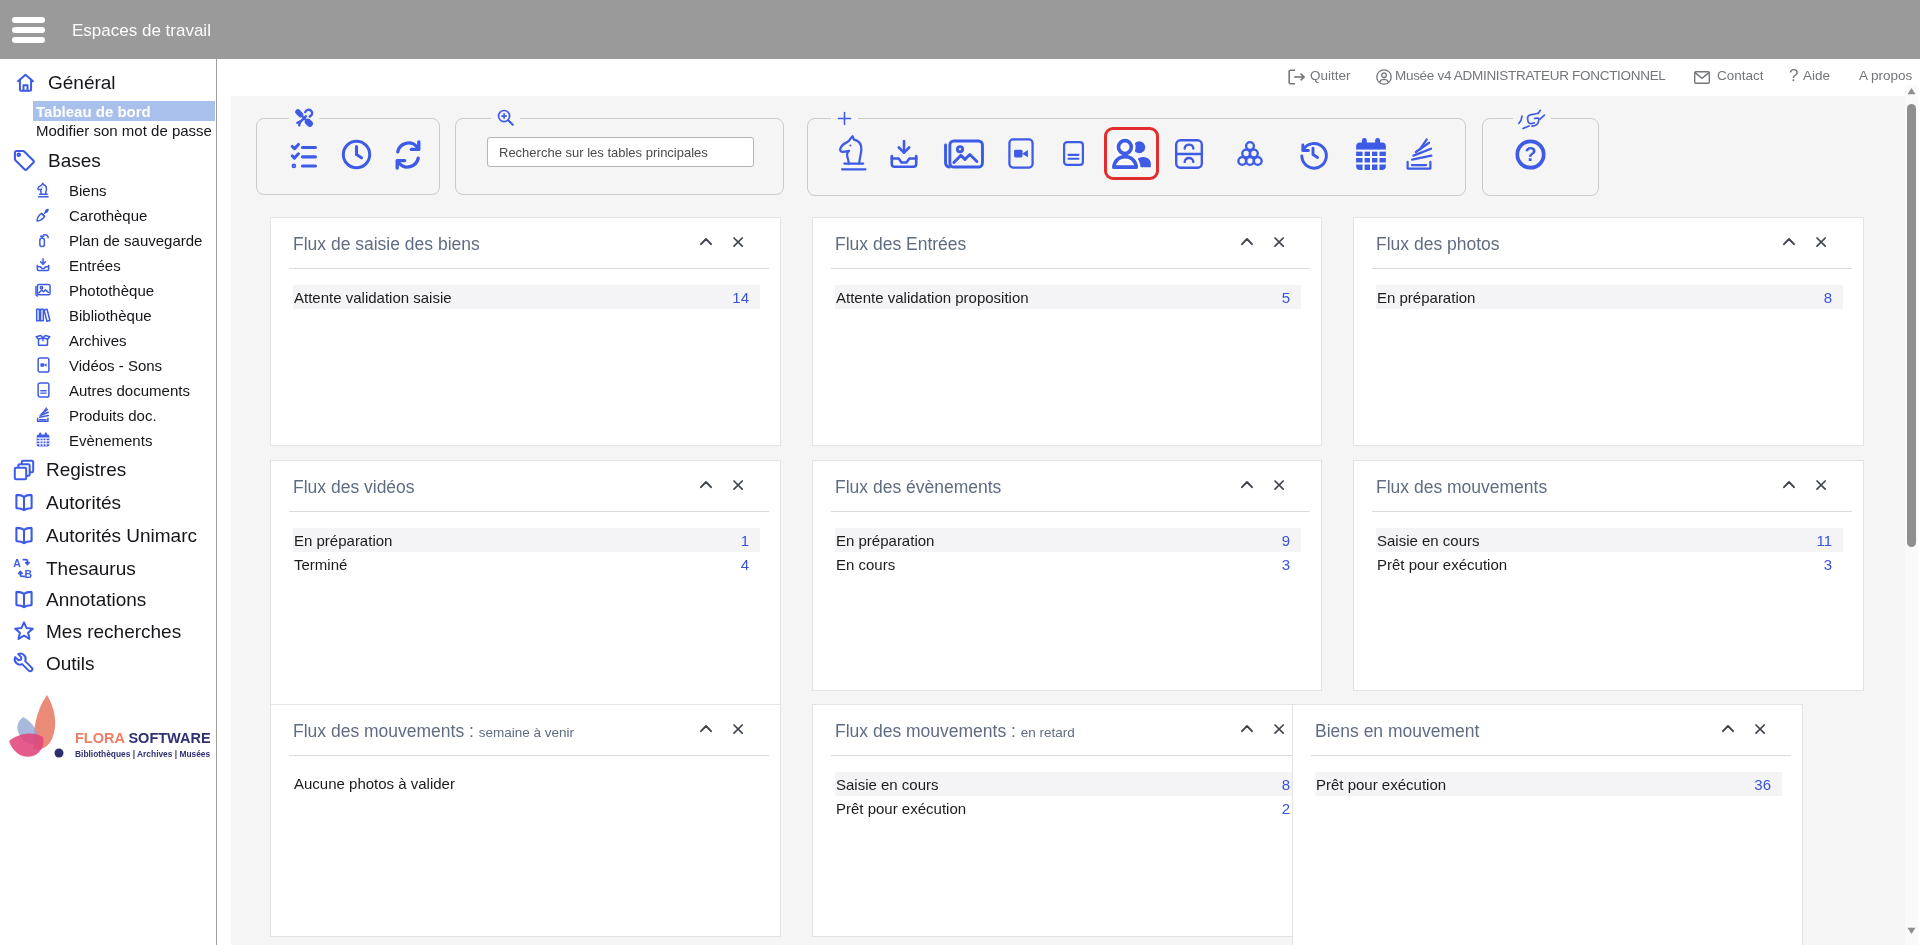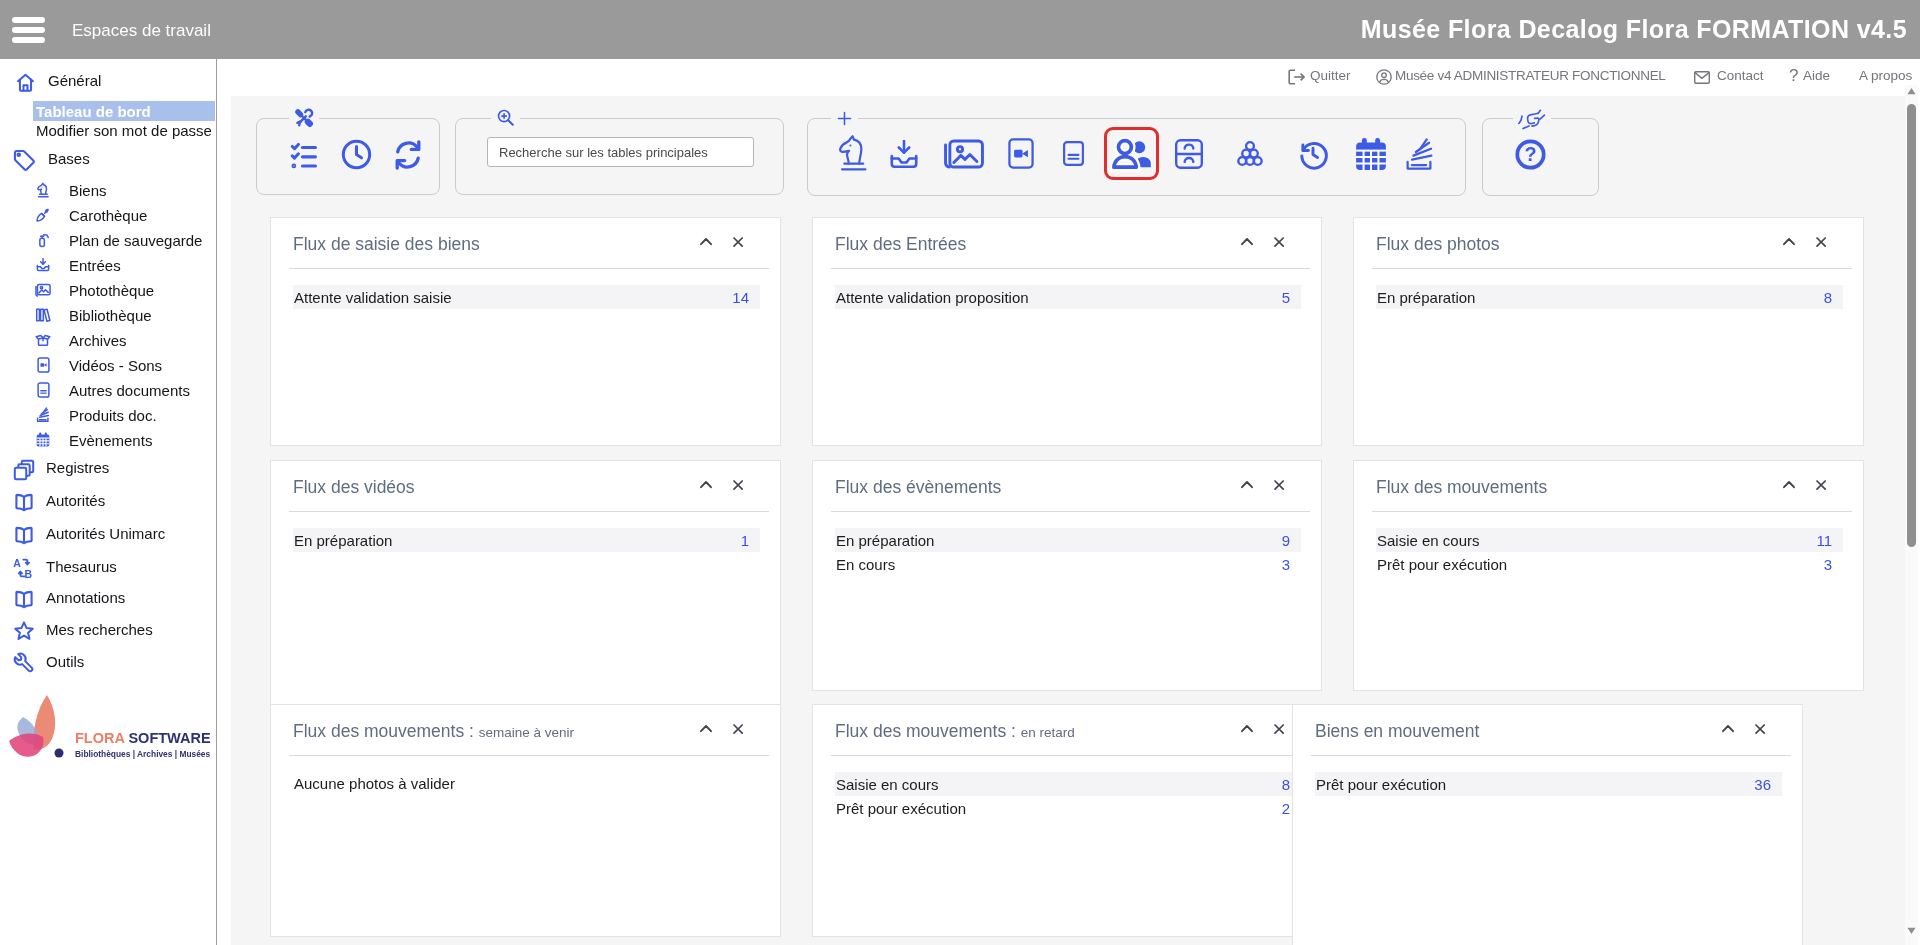--- a/index.html
+++ b/index.html
@@ -7,21 +7,21 @@
     font-family:"Liberation Sans", sans-serif; }
   .abs { position:absolute; }
   #topbar { position:absolute; left:0; top:0; width:1920px; height:59px; background:#9a9a9a; }
   #topbar .burger { position:absolute; left:12px; top:17px; width:33px; height:27px; }
   #topbar .burger div { position:absolute; left:0; width:33px; height:6px; border-radius:3px; background:#fff; }
   #topbar .wsname { position:absolute; left:72px; top:21px; font-size:17px; color:#fdfdfd; }
   #topbar .apptitle { position:absolute; right:13px; top:15px; font-size:25px; font-weight:bold; color:#fff; letter-spacing:0.4px; }
   #hdrstrip { position:absolute; left:0; top:59px; width:1920px; height:37px; background:#fff; }
   .hlink { position:absolute; top:9px; font-size:13.5px; color:#73767a; white-space:nowrap; }
   #sidebar { position:absolute; left:0; top:59px; width:217px; height:886px; background:#fff; border-right:1px solid #9f9f9f; }
-  .sec { position:absolute; font-size:15px; color:#15151a; white-space:nowrap; }
+  .sec { position:absolute; font-size:19px; color:#15151a; white-space:nowrap; }
   .sub { position:absolute; font-size:15px; color:#15151a; white-space:nowrap; }
   .sel { position:absolute; left:33px; top:42px; width:182px; height:20px; background:#a9bfec; }
   .sel span { position:absolute; left:3px; top:2px; font-size:15px; font-weight:bold; color:#fff; }
   .sicon { position:absolute; }
   #main { position:absolute; left:231px; top:96px; width:1674px; height:849px; background:#f5f5f6; }
   #gutter { position:absolute; left:218px; top:96px; width:13px; height:849px; background:#fff; }
   .group { position:absolute; top:22px; height:77px; border:1px solid #cbcbcb; border-radius:8px; }
   .legend { position:absolute; top:-13px; background:#f5f5f6; padding:0 5px; }
   .card { position:absolute; background:#fff; border:1px solid #e3e3e6; }
   .card .ttl { position:absolute; left:22px; top:16px; font-size:17.5px; color:#5f6c82; white-space:nowrap; }
@@ -37,21 +37,20 @@
 </style>
 </head>
 <body>
 <div id="topbar">
   <div class="burger">
       <div style="top:0"></div>
       <div style="top:10px"></div>
       <div style="top:20px"></div>
     </div>
   <div class="wsname">Espaces de travail</div>
-  <div class="apptitle">Musée Flora Decalog Flora FORMATION v4.5</div>
 </div>
 <div id="hdrstrip">
   <svg class="abs" style="left:1288px;top:10px" width="17" height="16" viewBox="0 0 17 16" fill="none" stroke="#73767a" stroke-width="1.6">
       <path d="M7 1.2 H2.2 a1 1 0 0 0 -1 1 v11.6 a1 1 0 0 0 1 1 H7"></path>
       <path d="M6.2 8 H15.6"></path>
       <path d="M12.6 4.6 16 8 l-3.4 3.4" fill="none"></path>
     </svg>
   <div class="hlink" style="left:1310px">Quitter</div>
   <svg class="abs" style="left:1376px;top:10px" width="16" height="16" viewBox="0 0 16 16" fill="none" stroke="#73767a" stroke-width="1.3">
       <circle cx="8" cy="8" r="7.2"></circle>
@@ -408,20 +407,24 @@
       <path d="M4 11.2 L9 6 L14 11.2"></path>
     </svg>
   <svg class="cbtn" style="right:33px" width="18" height="18" viewBox="0 0 18 18" fill="none" stroke="#3f444d" stroke-width="1.7" stroke-linecap="round">
       <path d="M5 5 L13.2 13.2 M13.2 5 L5 13.2"></path>
     </svg>
   <div class="sep"></div>
   <div class="row striped" style="top:67px">
       <span class="lbl">En préparation</span>
       <span class="num">1</span>
     </div>
+  <div class="row" style="top:91px">
+      <span class="lbl">Terminé</span>
+      <span class="num">4</span>
+    </div>
 </div>
 <div class="card" style="left:812px;top:460px;width:510px;height:231px">
   <div class="ttl">Flux des évènements</div>
   <svg class="cbtn" style="right:65px" width="18" height="18" viewBox="0 0 18 18" fill="none" stroke="#3f444d" stroke-width="1.9" stroke-linecap="round" stroke-linejoin="round">
       <path d="M4 11.2 L9 6 L14 11.2"></path>
     </svg>
   <svg class="cbtn" style="right:33px" width="18" height="18" viewBox="0 0 18 18" fill="none" stroke="#3f444d" stroke-width="1.7" stroke-linecap="round">
       <path d="M5 5 L13.2 13.2 M13.2 5 L5 13.2"></path>
     </svg>
   <div class="sep"></div>

